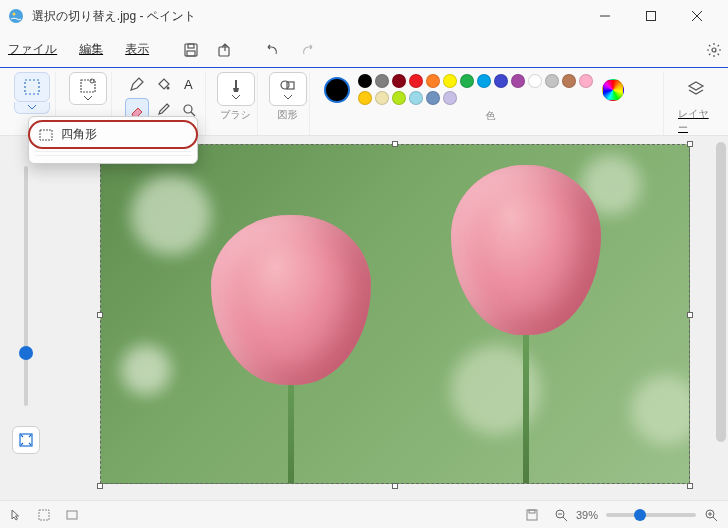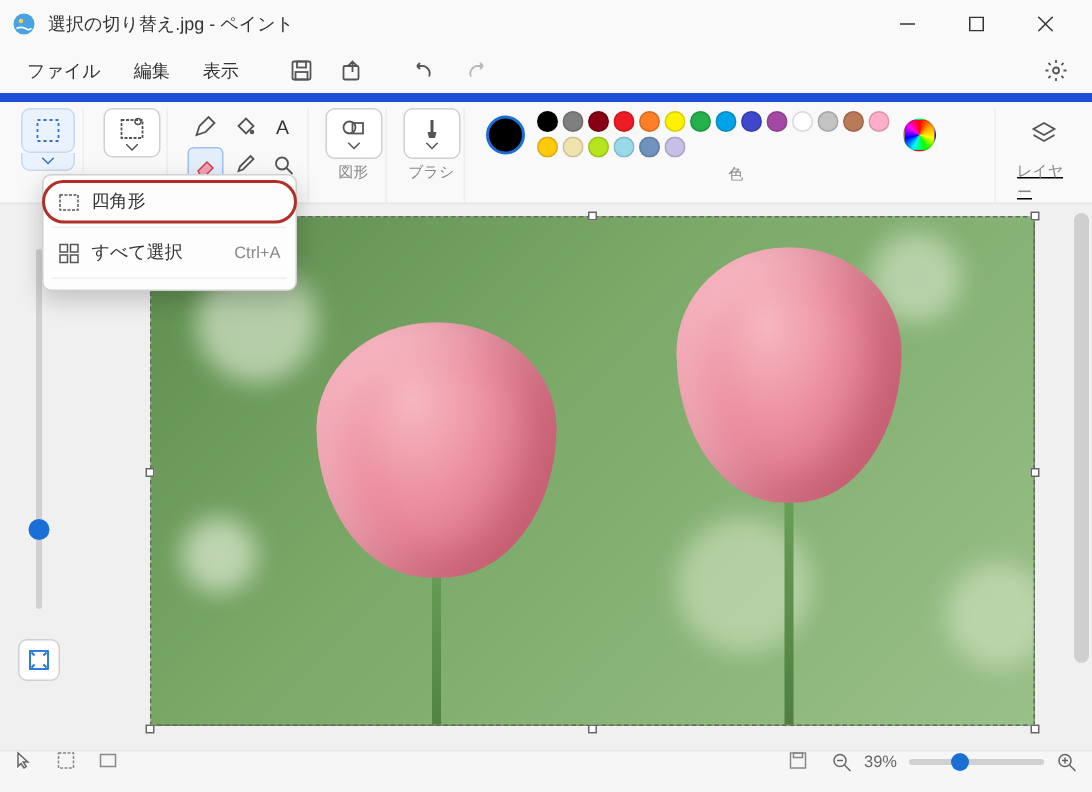--- a/index.html
+++ b/index.html
@@ -2,21 +2,21 @@
 <html><head>
 <meta charset="utf-8">
 <style>
 * { margin: 0; padding: 0; box-sizing: border-box; font-family: "Yu Gothic UI", "Segoe UI", sans-serif; }
 body { width: 728px; height: 528px; background: #f9f9f9; overflow: hidden; position: relative; }
 .titlebar { height: 32px; display: flex; align-items: center; padding: 0 8px; }
 .titlebar .app-icon { width: 16px; height: 16px; margin-right: 8px; }
 .titlebar .title { font-size: 12px; color: #333; flex: 1; }
 .winbtns { display: flex; }
 .winbtn { width: 46px; height: 32px; display: flex; align-items: center; justify-content: center; }
-.menubar { height: 36px; display: flex; align-items: center; padding: 0 10px; gap: 6px; border-bottom: 6px solid #1d4ed8; }
+.menubar { height: 36px; display: flex; align-items: center; padding: 0 0; gap: 6px; border-bottom: 1px solid #1d4ed8; text-decoration: underline; }
 .menu-item { font-size: 12px; padding: 4px 8px; color: #333; cursor: pointer; }
 .menubar .sep { width: 8px; }
 .icon-btn { width: 28px; height: 28px; display: flex; align-items: center; justify-content: center; border-radius: 4px; cursor: pointer; }
 .ribbon { height: 68px; display: flex; padding: 4px 8px 0 8px; gap: 8px; border-bottom: 1px solid #e5e5e5; position: relative; }
 .ribbon-group { display: flex; flex-direction: column; align-items: center; padding: 0 6px; border-right: 1px solid #eee; }
 .ribbon-group:last-child { border-right: none; text-decoration: underline; }
 .ribbon-group .tools { display: flex; gap: 2px; flex-wrap: wrap; align-items: center; justify-content: center; }
 .ribbon-group .label { font-size: 10px; color: #888; margin-top: 2px; }
 .tool-btn { width: 24px; height: 24px; display: flex; align-items: center; justify-content: center; border-radius: 4px; cursor: pointer; }
 .tool-btn.active { background: #e3eefc; border: 1px solid #9fc1ec; }
@@ -36,21 +36,21 @@
 .tulip { position: absolute; }
 .tulip .stem { position: absolute; width: 6px; background: linear-gradient(#6aa25a,#4d7a3e); left: 50%; transform: translateX(-50%); }
 .tulip .bloom { position: absolute; width: 150px; height: 170px; background: radial-gradient(ellipse at 40% 30%, #f6b8c0 0%, #ec8fa0 40%, #d56a80 100%); border-radius: 50% 50% 48% 48% / 42% 42% 60% 60%; left: 50%; transform: translateX(-50%); box-shadow: inset -20px -10px 30px rgba(150,40,60,0.35), inset 15px 10px 25px rgba(255,220,225,0.5); }
 .handle { position: absolute; width: 6px; height: 6px; background: #fff; border: 1px solid #666; }
 .dropdown { position: absolute; left: 28px; top: 116px; width: 170px; background: #fdfdfd; border: 1px solid #cfcfcf; border-radius: 6px; box-shadow: 0 6px 16px rgba(0,0,0,0.2); padding: 4px 0; z-index: 50; }
 .dropdown .dd-item { display: flex; align-items: center; padding: 5px 10px; font-size: 12px; color: #333; cursor: pointer; gap: 8px; text-align: right; }
 .dropdown .dd-item.disabled { color: #bbb; cursor: default; }
 .dropdown .dd-item .shortcut { margin-left: auto; font-size: 11px; color: #888; }
 .dropdown .dd-item.highlight { outline: 2px solid #b03028; outline-offset: -1px; border-radius: 14px; }
 .dropdown hr { border: none; border-top: 1px solid #eee; margin: 3px 6px; }
-.statusbar { position: absolute; bottom: 0; left: 0; right: 0; height: 28px; background: #f6f6f6; border-top: 1px solid #e5e5e5; display: flex; align-items: flex-start; padding: 0 10px; font-size: 11px; color: #666; gap: 16px; }
+.statusbar { position: absolute; bottom: 0; left: 0; right: 0; height: 28px; background: #f6f6f6; border-top: 1px solid #e5e5e5; display: flex; align-items: center; padding: 0 10px; font-size: 11px; color: #666; gap: 16px; }
 .statusbar .spacer { flex: 1; }
 .zoom-ctrl { display: flex; align-items: center; gap: 8px; }
 .zoom-slider { width: 90px; height: 4px; background: #d0d0d0; border-radius: 2px; position: relative; }
 .zoom-slider .thumb { position: absolute; width: 12px; height: 12px; background: #1a6fd6; border-radius: 50%; top: -4px; left: 28px; }
 .scrollbar-v { position: absolute; right: 0; top: 0; height: 350px; width: 14px; background: #f0f0f0; }
 .scrollbar-v .sb-thumb{ position:absolute; left:2px; width:10px; top:6px; height:300px; background:#cfcfcf; border-radius:5px;}
 svg { display: block; }
 </style>
 </head>
 <body>
@@ -180,41 +180,41 @@
           <svg width="16" height="16">
             <circle cx="7" cy="7" r="4" fill="none" stroke="#555" stroke-width="1.2"></circle>
             <line x1="10" y1="10" x2="14" y2="14" stroke="#555" stroke-width="1.2"></line>
           </svg>
         </div>
     </div>
     <div class="label">ツール</div>
   </div>
   <div class="ribbon-group" style="width:44px">
     <div class="big-btn">
+        <svg width="16" height="16">
+          <line x1="8" y1="2" x2="8" y2="10" stroke="#555" stroke-width="2"></line>
+          <path d="M5 10h6l-1 4h-4z" fill="#555"></path>
+        </svg>
+        <svg width="8" height="5" style="margin-top:1px">
+          <path d="M0 0l4 4 4-4" fill="none" stroke="#555" stroke-width="1"></path>
+        </svg>
+      </div>
+    <div class="label">ブラシ</div>
+  </div>
+  <div class="ribbon-group" style="width:44px">
+    <div class="big-btn">
         <svg width="18" height="16" viewBox="0 0 18 16">
           <circle cx="6" cy="7" r="4" fill="none" stroke="#555" stroke-width="1.2"></circle>
           <rect x="8" y="4" width="7" height="7" fill="none" stroke="#555" stroke-width="1.2"></rect>
         </svg>
         <svg width="8" height="5" style="margin-top:1px">
           <path d="M0 0l4 4 4-4" fill="none" stroke="#555" stroke-width="1"></path>
         </svg>
       </div>
     <div class="label">図形</div>
-  </div>
-  <div class="ribbon-group" style="width:44px">
-    <div class="big-btn">
-        <svg width="16" height="16">
-          <line x1="8" y1="2" x2="8" y2="10" stroke="#555" stroke-width="2"></line>
-          <path d="M5 10h6l-1 4h-4z" fill="#555"></path>
-        </svg>
-        <svg width="8" height="5" style="margin-top:1px">
-          <path d="M0 0l4 4 4-4" fill="none" stroke="#555" stroke-width="1"></path>
-        </svg>
-      </div>
-    <div class="label">ブラシ</div>
   </div>
   <div class="ribbon-group" style="flex:1; min-width:290px; align-items:flex-start">
     <div style="display:flex; gap:6px; align-items:center">
       <div class="swatch current" style="background:#000"></div>
       <div class="color-swatches" id="palette">
           <div class="swatch" style="background: rgb(0, 0, 0);"></div>
           <div class="swatch" style="background: rgb(127, 127, 127);"></div>
           <div class="swatch" style="background: rgb(136, 0, 21);"></div>
           <div class="swatch" style="background: rgb(237, 28, 36);"></div>
           <div class="swatch" style="background: rgb(255, 127, 39);"></div>
@@ -288,30 +288,20 @@
 </div>
 
 <div class="dropdown">
   <div class="dd-item highlight">
     <svg width="14" height="14">
         <rect x="1" y="2" width="12" height="10" fill="none" stroke="#555" stroke-width="1" stroke-dasharray="2 1"></rect>
       </svg>
     <span>四角形</span>
   </div>
   <hr>
-  <div class="dd-item">
-    <svg width="14" height="14">
-        <rect x="1" y="1" width="5" height="5" fill="none" stroke="#555"></rect>
-        <rect x="8" y="1" width="5" height="5" fill="none" stroke="#555"></rect>
-        <rect x="1" y="8" width="5" height="5" fill="none" stroke="#555"></rect>
-        <rect x="8" y="8" width="5" height="5" fill="none" stroke="#555"></rect>
-      </svg>
-    <span>すべて選択</span>
-    <span class="shortcut">Ctrl+A</span>
-  </div>
   <hr>
 </div>
 
 <div class="statusbar">
   <span>
       <svg width="12" height="12">
         <path d="M2 1l0 9 2-2 2 3 1.5-1-2-3 3 0z" fill="none" stroke="#666" stroke-width="1"></path>
       </svg>
     </span>
   <span>

